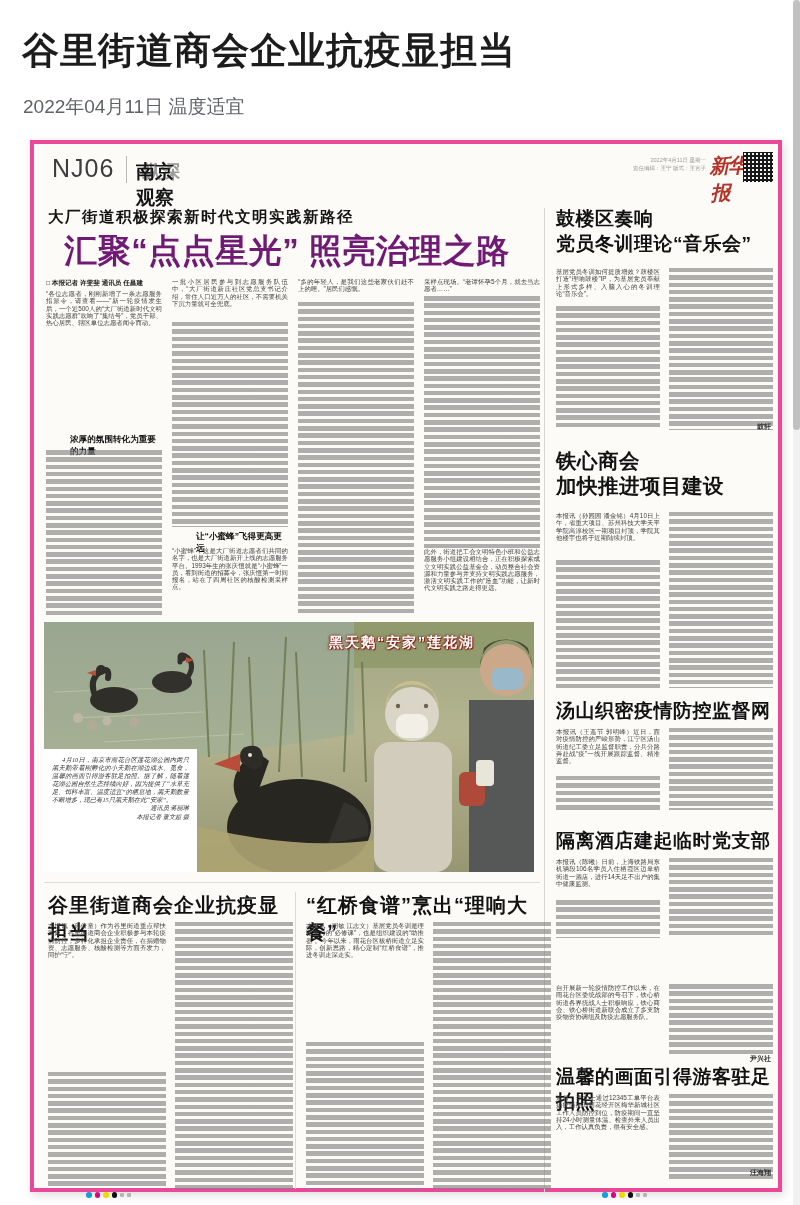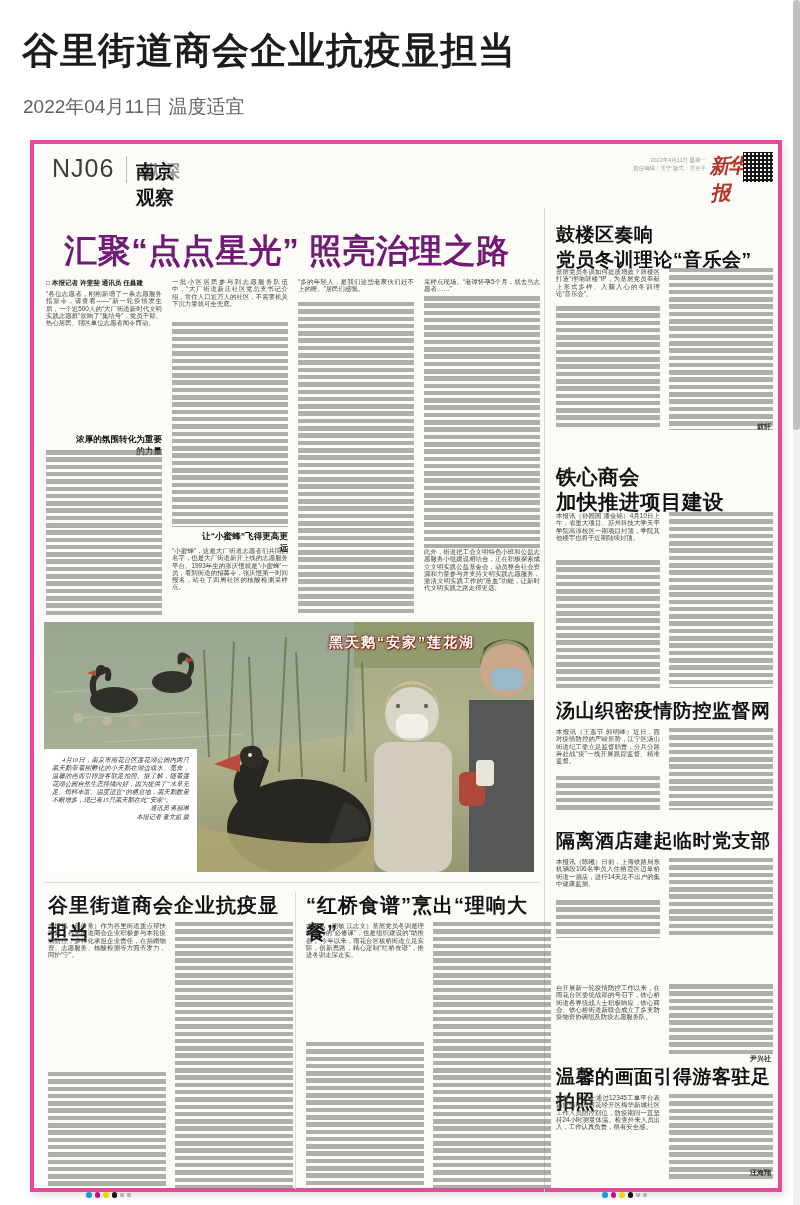--- a/index.html
+++ b/index.html
@@ -37,21 +37,21 @@
     color:#701a75; letter-spacing:0.5px; }
   .cols { left:12px; top:134px; width:494px; height:338px; display:flex; gap:10px; position:absolute; }
   .cols > div { position:relative; width:116px; flex:0 0 116px; }
   .cols .stack { position:relative; display:flex; flex-direction:column; height:100%; }
 
   .t { position:relative; font-size:6.4px; line-height:7.3px; text-align:justify; color:#414141; overflow:hidden; }
   .byl { position:relative; font-size:6.6px; font-weight:700; color:#1e1e1e; line-height:9px; }
   .gk { position:relative; width:100%;
     background-image:repeating-linear-gradient(to bottom,#7f7f7f 0,#7f7f7f 4.5px,transparent 4.5px,transparent 7.3px);
     opacity:.62; }
-  .sh { position:relative; font-size:8.6px; font-weight:800; color:#111; text-align:right; padding:4px 0;margin-left:24px; }
+  .sh { position:relative; font-size:8.6px; font-weight:800; color:#111; text-align:left; padding:4px 0;margin-left:24px; }
   .auth { position:absolute; right:2px; font-size:7px; font-weight:700; color:#2c2c2c; }
 
   
   .photo { left:10px; top:478px; width:490px; height:250px; overflow:hidden; background:#9aa07c; }
   .photo svg { position:absolute; left:0; top:0; }
   .photo-title { left:295px; top:490px; font-size:14px; font-weight:800; color:#fff; letter-spacing:2px;
     text-shadow:1px 1px 0 #8c1f12, -1px 0 2px rgba(140,25,12,.85), 0 0 3px rgba(120,20,10,.8); }
   .capbox { left:10px; top:605px; width:153px; height:123px; background:#ffffff; padding:7px 8px 5px 8px; }
   .capbox p { position:static; font-family:"Liberation Serif","DejaVu Serif",serif; font-style:italic;
     font-size:6.3px; line-height:8px; color:#333; text-align:justify; text-indent:1.6em; }
@@ -61,21 +61,21 @@
   
   .rule-h { left:10px; top:738px; width:496px; height:1px; background:#dedcd8; }
   .rule-v-ab { left:261px; top:748px; width:1px; height:297px; background:#dcdad6; }
   .ah { font-size:20px; font-weight:800; color:#121212; letter-spacing:1px; }
   .a-head { top:748px; }
   .a-body { top:778px; height:267px; display:flex; gap:9px; position:absolute; }
   .a-body > div { position:relative; flex:0 0 118px; width:118px; display:flex; flex-direction:column; }
 
   
   .rule-v-side { left:510px; top:64px; width:1px; height:984px; background:#d7d5d1; }
-  .side { left:522px; width:218px; position:absolute;margin-top:16px; }
+  .side { left:522px; width:218px; position:absolute; }
   .sh1 { font-size:19px; font-weight:800; color:#121212; letter-spacing:.5px; line-height:25px; }
   .sh1.big { font-size:20.5px; }
   .sbody { display:flex; gap:9px; position:absolute; }
   .sbody > div { position:relative; flex:0 0 104px; width:104px; display:flex; flex-direction:column; }
 
   
   .cmyk { display:flex; gap:3px; align-items:center; position:absolute; }
   .cmyk i { position:static; display:block; width:5.5px; height:5.5px; border-radius:50%; }
   .cmyk .c{background:#1b9cd8;} .cmyk .m{background:#d6077f;} .cmyk .y{background:#f2d800;}
   .cmyk .k{background:#111;} .cmyk .g{width:4px;height:4px;border-radius:1px;background:#b5b5b5;}
@@ -94,20 +94,21 @@
   <div class="mh-pageno">NJ06</div>
   <div class="mh-div"></div>
   <div class="mh-section">
     <span>南京观察</span><span class="mh-section-sub">·纵深</span>
   </div>
   <div class="mh-info">2022年4月11日 星期一
 责任编辑：王宁  版式：王言子</div>
   <div class="mh-brand">新华日报</div>
   <div class="mh-qr"></div>
 
+  <div class="kicker">大厂街道积极探索新时代文明实践新路径</div>
   <div class="headline">汇聚“点点星光” 照亮治理之路</div>
 
   <div class="cols">
     <div>
         <div class="stack">
       <div class="byl" style="height:12px">□ 本报记者 许雯斐 通讯员 任昌建</div>
       <div class="t" style="height:140px">“各位志愿者，刚刚新增了一条志愿服务指派令，请查看——”新一轮疫情发生后，一个近500人的“大厂街道新时代文明实践志愿群”吹响了“集结号”，党员干部、热心居民、辖区单位志愿者闻令而动。</div>
       <div class="sh" style="height:20px">浓厚的氛围转化为重要的力量</div>
       <div class="gk" style="flex:1"></div>
     </div>

